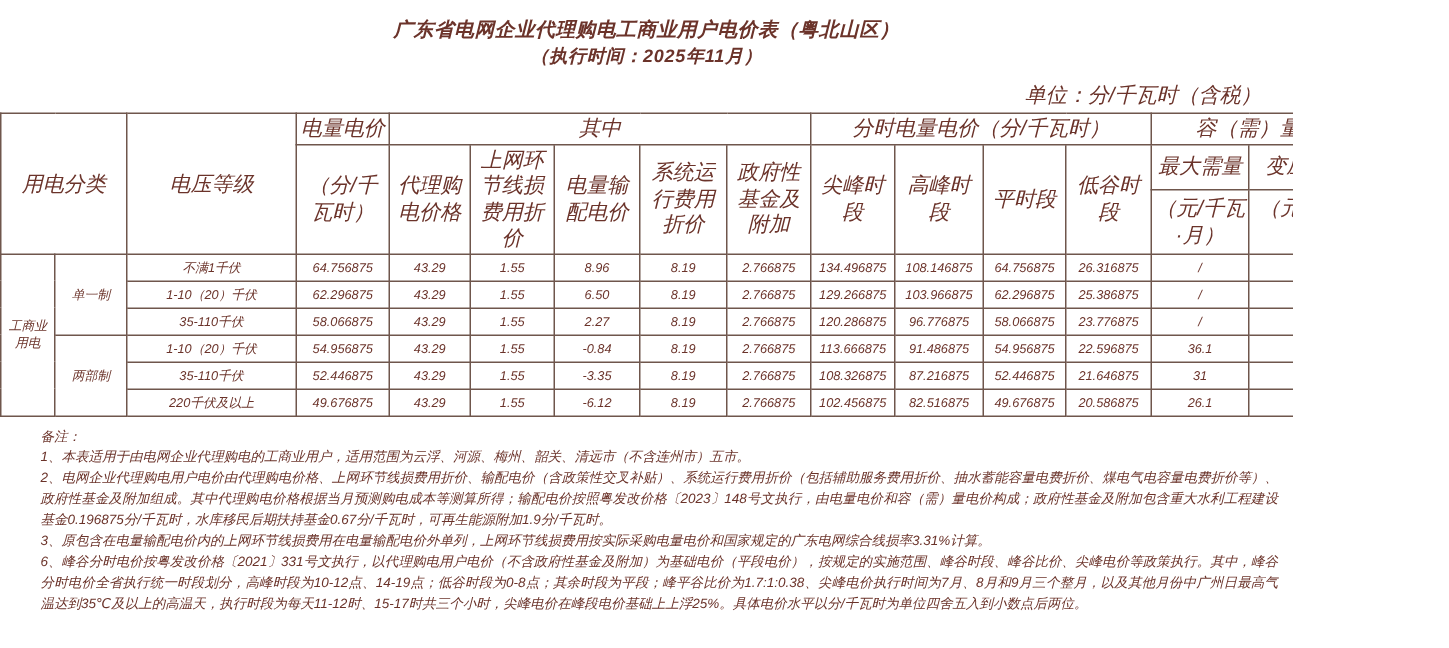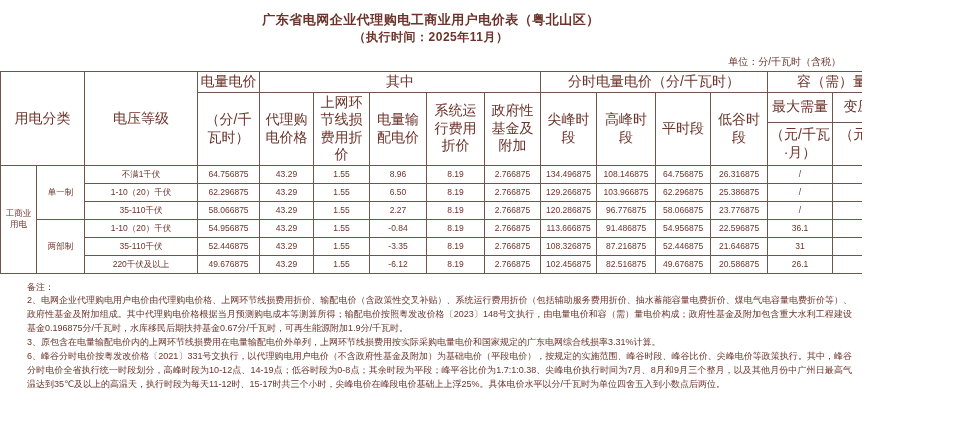--- a/index.html
+++ b/index.html
@@ -1,24 +1,24 @@
 <!DOCTYPE html>
 <html><head>
 <meta charset="utf-8">
 <style>
   html,body { margin:0; padding:0; background:#ffffff; }
   body {
     width:966px; height:432px;
     font-family:"Liberation Sans","DejaVu Sans",sans-serif;
     color:#6b332a;
   }
-  .page { position:relative; width:862px; height:432px; overflow:hidden; }
+  .page { position:relative; width:862px; height:432px; overflow:hidden;font-style:italic; }
   .title { text-align:center; font-weight:bold; font-size:13px; padding-top:11px; letter-spacing:.5px; }
   .subtitle { text-align:center; font-weight:bold; font-size:12px; letter-spacing:.5px; }
-  .unit-note { text-align:right; font-size:10px; margin:9px 21px 2px 12px; }
+  .unit-note { text-align:right; font-size:14px; margin:9px 21px 2px 12px; }
   table.price { border-collapse:collapse; margin:0 auto; width:924px; table-layout:fixed; }
   .price th, .price td {
     border:1px solid #6f564c;
     font-weight:normal;
     font-size:8.5px;
     text-align:center;
     vertical-align:middle;
     padding:1px 2px;
     line-height:1.25;
     overflow:hidden;
@@ -179,19 +179,20 @@
           <td>49.676875</td>
           <td>20.586875</td>
           <td>26.1</td>
           <td>16.3</td>
         </tr>
       </tbody>
   </table>
 
   <div class="notes">
     <p>备注：</p>
+    <p>1、本表适用于由电网企业代理购电的工商业用户，适用范围为云浮、河源、梅州、韶关、清远市（不含连州市）五市。</p>
     <p>2、电网企业代理购电用户电价由代理购电价格、上网环节线损费用折价、输配电价（含政策性交叉补贴）、系统运行费用折价（包括辅助服务费用折价、抽水蓄能容量电费折价、煤电气电容量电费折价等）、政府性基金及附加组成。其中代理购电价格根据当月预测购电成本等测算所得；输配电价按照粤发改价格〔2023〕148号文执行，由电量电价和容（需）量电价构成；政府性基金及附加包含重大水利工程建设基金0.196875分/千瓦时，水库移民后期扶持基金0.67分/千瓦时，可再生能源附加1.9分/千瓦时。</p>
     <p>3、原包含在电量输配电价内的上网环节线损费用在电量输配电价外单列，上网环节线损费用按实际采购电量电价和国家规定的广东电网综合线损率3.31%计算。</p>
     <p>6、峰谷分时电价按粤发改价格〔2021〕331号文执行，以代理购电用户电价（不含政府性基金及附加）为基础电价（平段电价），按规定的实施范围、峰谷时段、峰谷比价、尖峰电价等政策执行。其中，峰谷分时电价全省执行统一时段划分，高峰时段为10-12点、14-19点；低谷时段为0-8点；其余时段为平段；峰平谷比价为1.7:1:0.38、尖峰电价执行时间为7月、8月和9月三个整月，以及其他月份中广州日最高气温达到35℃及以上的高温天，执行时段为每天11-12时、15-17时共三个小时，尖峰电价在峰段电价基础上上浮25%。具体电价水平以分/千瓦时为单位四舍五入到小数点后两位。</p>
 
   </div>
 
 </div>
 
 </body></html>

